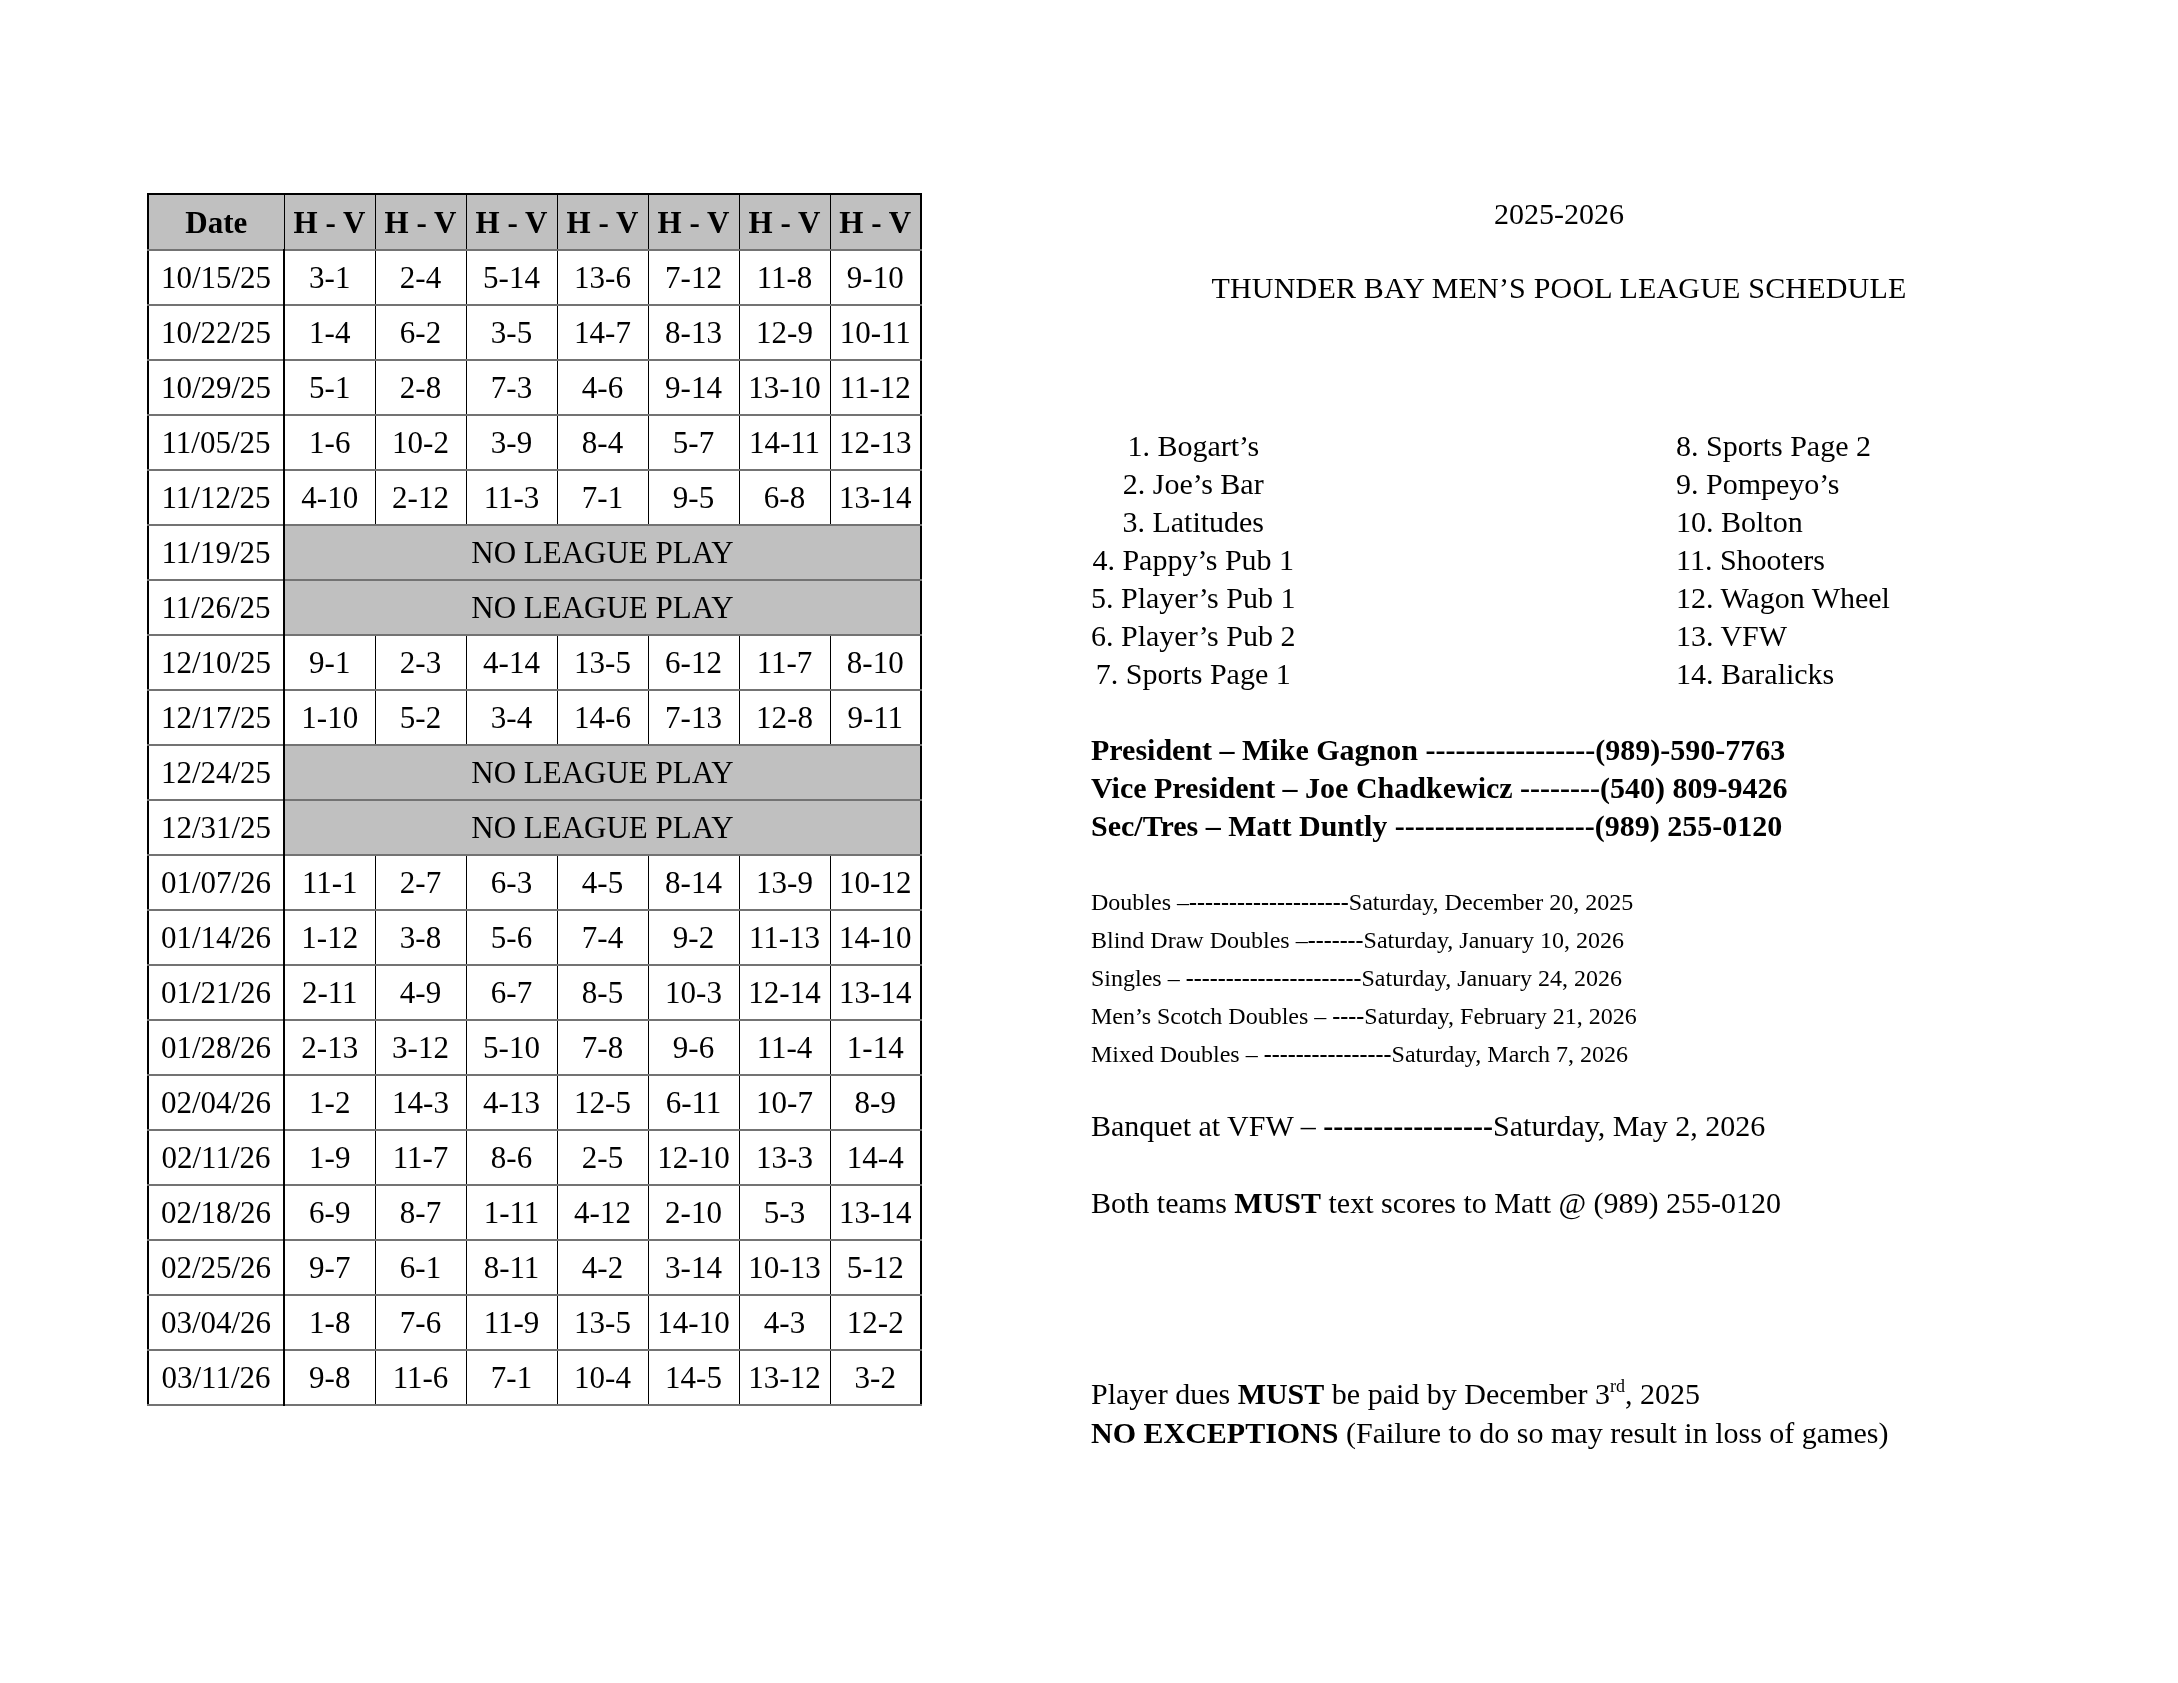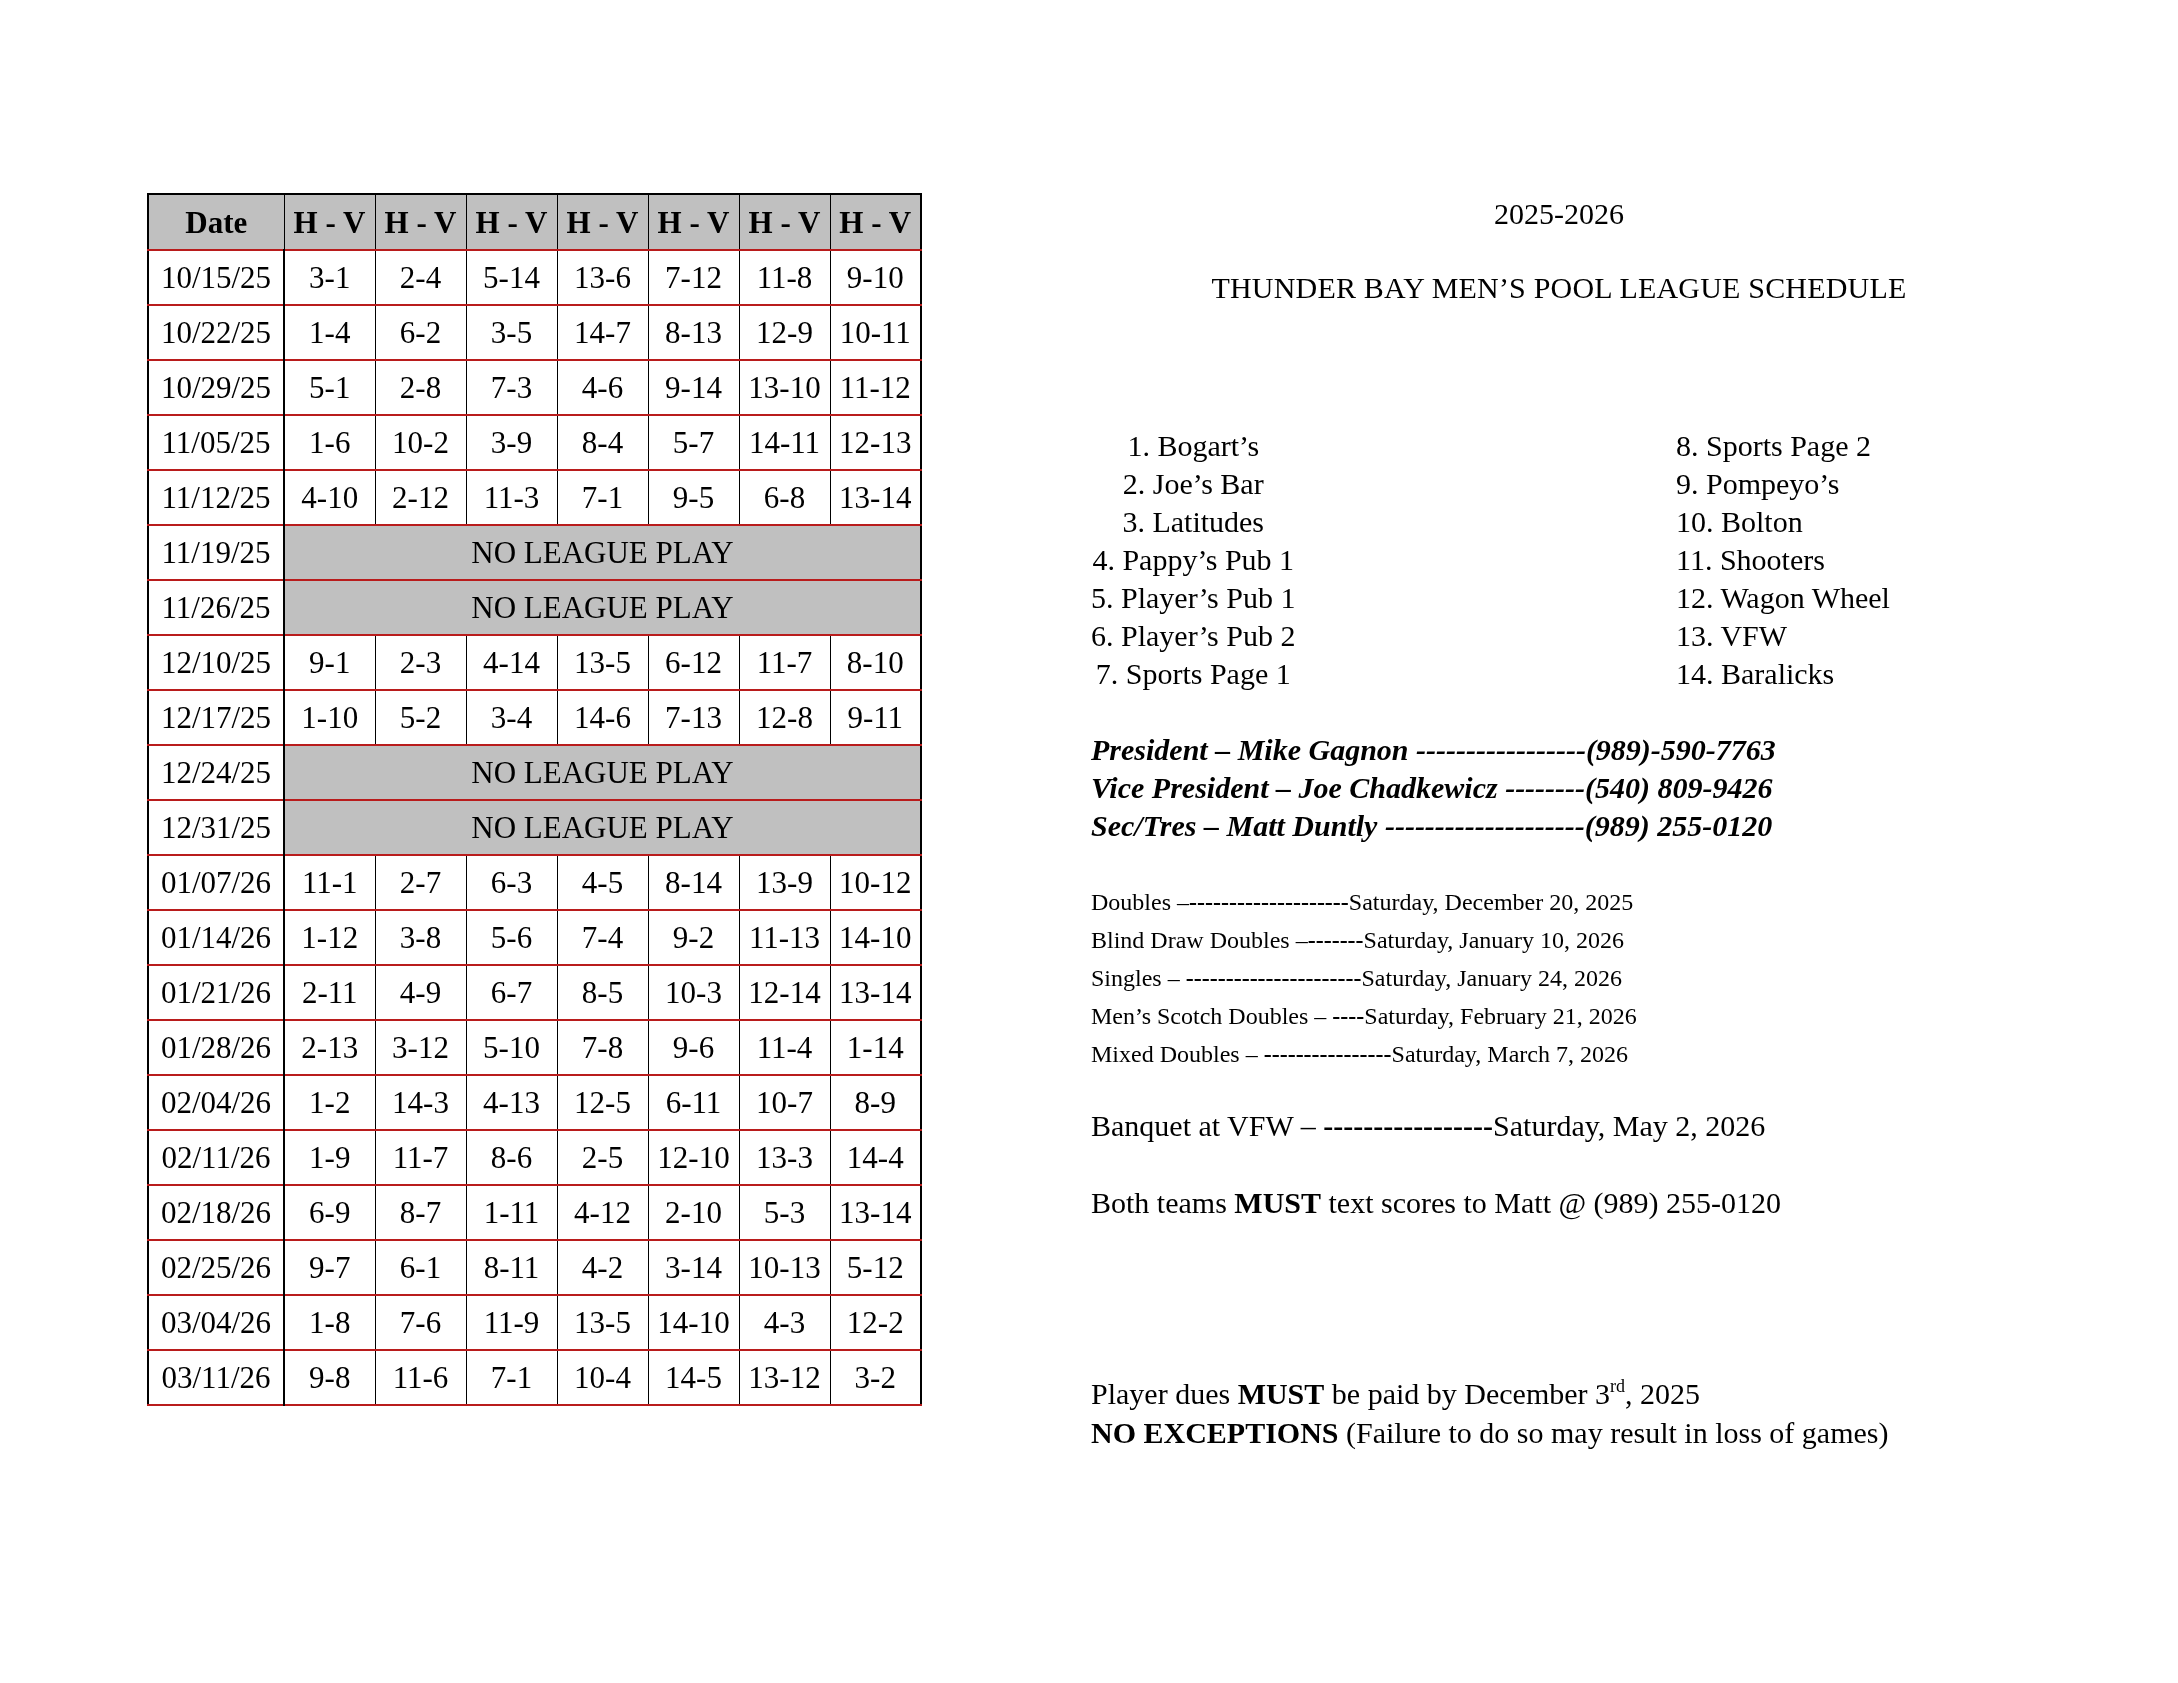--- a/index.html
+++ b/index.html
@@ -15,21 +15,21 @@
     font-size: 31px;
   }
   .schedule th, .schedule td {
     border: 1px solid #000;
     height: 53px; padding: 0; text-align: center; vertical-align: middle;
     line-height: 1; white-space: nowrap;
   }
   .schedule th { background: #c0c0c0; font-weight: bold; height: 54px; }
   .schedule .col-date { width: 136px; }
   .schedule .col-match { width: 91px; letter-spacing: -0.5px; }
-  .schedule tr { border-bottom: 2px solid #b91c1c; }
+  .schedule tr { border-bottom: 2px solid #737373; }
   .schedule td.date { border-right: 2px solid #000; text-align: center; }
   .schedule td.nolp { background: #c0c0c0; }
 
   
   .season {
     position: absolute; left: 1361px; width: 396px; top: 197px;
     text-align: center; font-size: 30px;
   }
   .title {
     position: absolute; left: 1064px; width: 990px; top: 271px;
@@ -38,21 +38,20 @@
   .teams {
     position: absolute; top: 427px; font-size: 30px; line-height: 38px;
     margin: 0; padding: 0; list-style: none;
   }
   .teams.left { left: 1091px; text-align: center; }
   .teams.right { left: 1676px; }
   .officers {
     position: absolute; left: 1091px; top: 731px;
     font-size: 30px; line-height: 38px; font-weight: bold;
     white-space: nowrap;
-    font-style: italic;
   }
   .events {
     position: absolute; left: 1091px; top: 883px;
     font-size: 24px; line-height: 38px; white-space: nowrap;
   }
   .line { display: block; white-space: nowrap; }
   .dash { font-weight: bold; }
   .banquet { position: absolute; left: 1091px; top: 1109px; font-size: 30px; white-space: nowrap; }
   .scores  { position: absolute; left: 1091px; top: 1186px; font-size: 30px; white-space: nowrap; }
   .dues {

